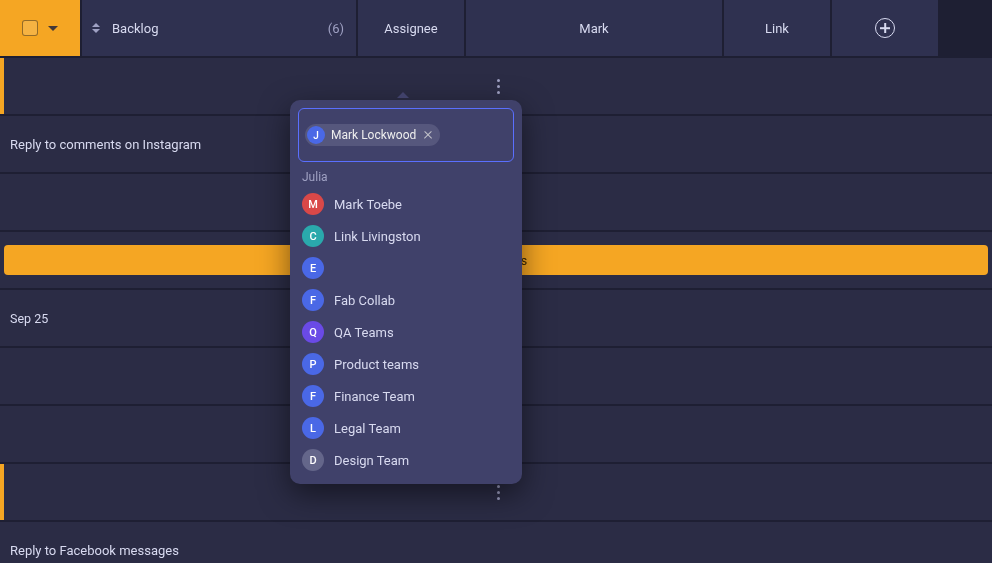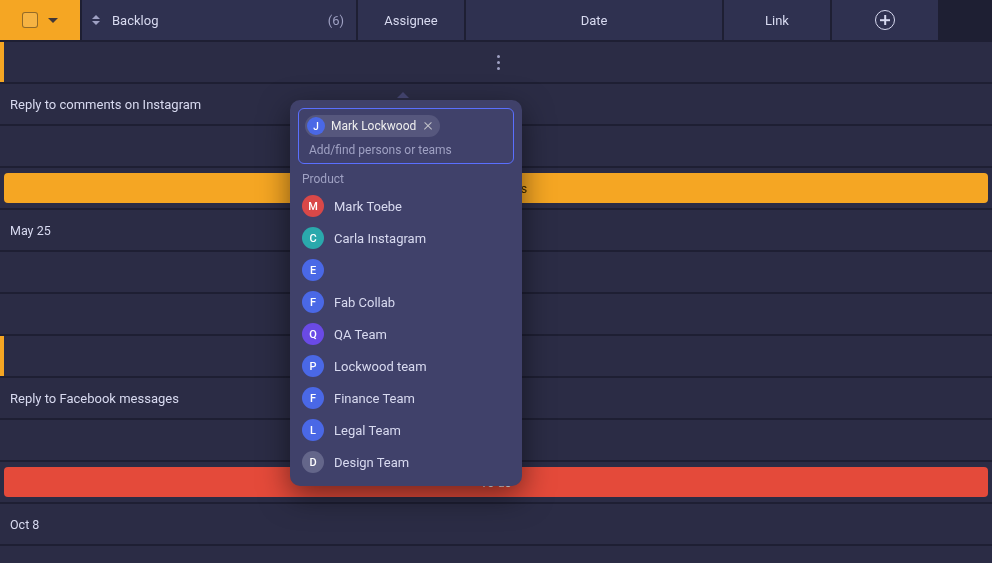--- a/index.html
+++ b/index.html
@@ -32,21 +32,21 @@
     overflow:hidden;
     background:var(--bg);
     color:var(--text);
     font-family:-apple-system,BlinkMacSystemFont,"Segoe UI",Roboto,sans-serif;
     font-size:13px;
     position:relative;
   }
   .grid{display:grid;grid-template-columns:80px 274px 106px 256px 106px 106px 40px;gap:2px;}
   .cell{
     background:var(--row);
-    height:40px;
+    height:56px;
     display:flex;
     align-items:center;
     padding:0 10px;
     overflow:hidden;
   }
   .hdr .cell{background:var(--row-alt);justify-content:center;font-size:13px;}
   .hdr .cell.name{justify-content:flex-start;}
   .sel{padding:0;justify-content:center;gap:10px;border-left:4px solid var(--orange);}
   .hdr .sel{background:var(--orange);border-left:none;}
   .chk{
@@ -131,21 +131,21 @@
   </div>
   <div class="cell name">
     <span class="up-down"></span>
     <span>Backlog</span>
     <span class="count">(6)</span>
   </div>
   <div class="cell">
       <span>Assignee</span>
     </div>
   <div class="cell">
-      <span>Date</span>
+      <span>Mark</span>
     </div>
   <div class="cell">
       <span>Link</span>
     </div>
   <div class="cell add">
       <span class="plus-circ"></span>
     </div>
 </div>
 
 <div id="rows"><div class="grid row"><div class="cell sel">
@@ -153,66 +153,65 @@
           <span></span>
           <span></span>
           <span></span>
         </span>
       </div><div class="cell name">
         <span>Reply to comments on Instagram</span>
       </div><div class="cell assignee">
         <span class="avatar" style="background:#4a68e6">J</span>
       </div><div class="cell status">
         <div class="pill orange">In progress</div>
-      </div><div class="cell date" style="justify-content:flex-start">May 25</div><div class="cell link"></div><div class="cell" style="background:var(--row)"></div></div><div class="grid row"><div class="cell sel">
+      </div><div class="cell date" style="justify-content:flex-start">Sep 25</div><div class="cell link"></div><div class="cell" style="background:var(--row)"></div></div><div class="grid row"><div class="cell sel">
         <span class="drag">
           <span></span>
           <span></span>
           <span></span>
         </span>
       </div><div class="cell name">
         <span>Reply to Facebook messages</span>
       </div><div class="cell assignee"></div><div class="cell status">
         <div class="pill red">To do</div>
       </div><div class="cell date" style="justify-content:flex-start">Oct 8</div><div class="cell link"></div></div><div class="grid row"></div><div class="grid row"></div><div class="grid row"></div><div class="grid row"></div></div>
 
 <div class="caret"></div>
 <div class="popup">
   <div class="inbox">
     <span class="tag">
       <span class="avatar" id="sel-av" style="background: rgb(74, 104, 230);">J</span>
       <span>Mark Lockwood</span>
       <span class="x"></span>
     </span>
-    <span class="ph">Add/find persons or teams</span>
   </div>
   <div id="popup-body">
-      <div class="sect">Product</div>
+      <div class="sect">Julia</div>
       <div class="opt">
         <span class="avatar" style="background:#d94848">M</span>
         <span>Mark Toebe</span>
       </div>
       <div class="opt">
         <span class="avatar" style="background:#2aa9ac">C</span>
-        <span>Carla Instagram</span>
+        <span>Link Livingston</span>
       </div>
       <div class="opt">
         <span class="avatar" style="background:#4a68e6">E</span>
       </div>
       <div class="opt">
         <span class="avatar" style="background:#4a68e6">F</span>
         <span>Fab Collab</span>
       </div>
       <div class="opt">
         <span class="avatar" style="background:#6a4ae6">Q</span>
-        <span>QA Team</span>
+        <span>QA Teams</span>
       </div>
       <div class="opt">
         <span class="avatar" style="background:#4a68e6">P</span>
-        <span>Lockwood team</span>
+        <span>Product teams</span>
       </div>
       <div class="opt">
         <span class="avatar" style="background:#4a68e6">F</span>
         <span>Finance Team</span>
       </div>
       <div class="opt">
         <span class="avatar" style="background:#4a68e6">L</span>
         <span>Legal Team</span>
       </div>
       <div class="opt">

